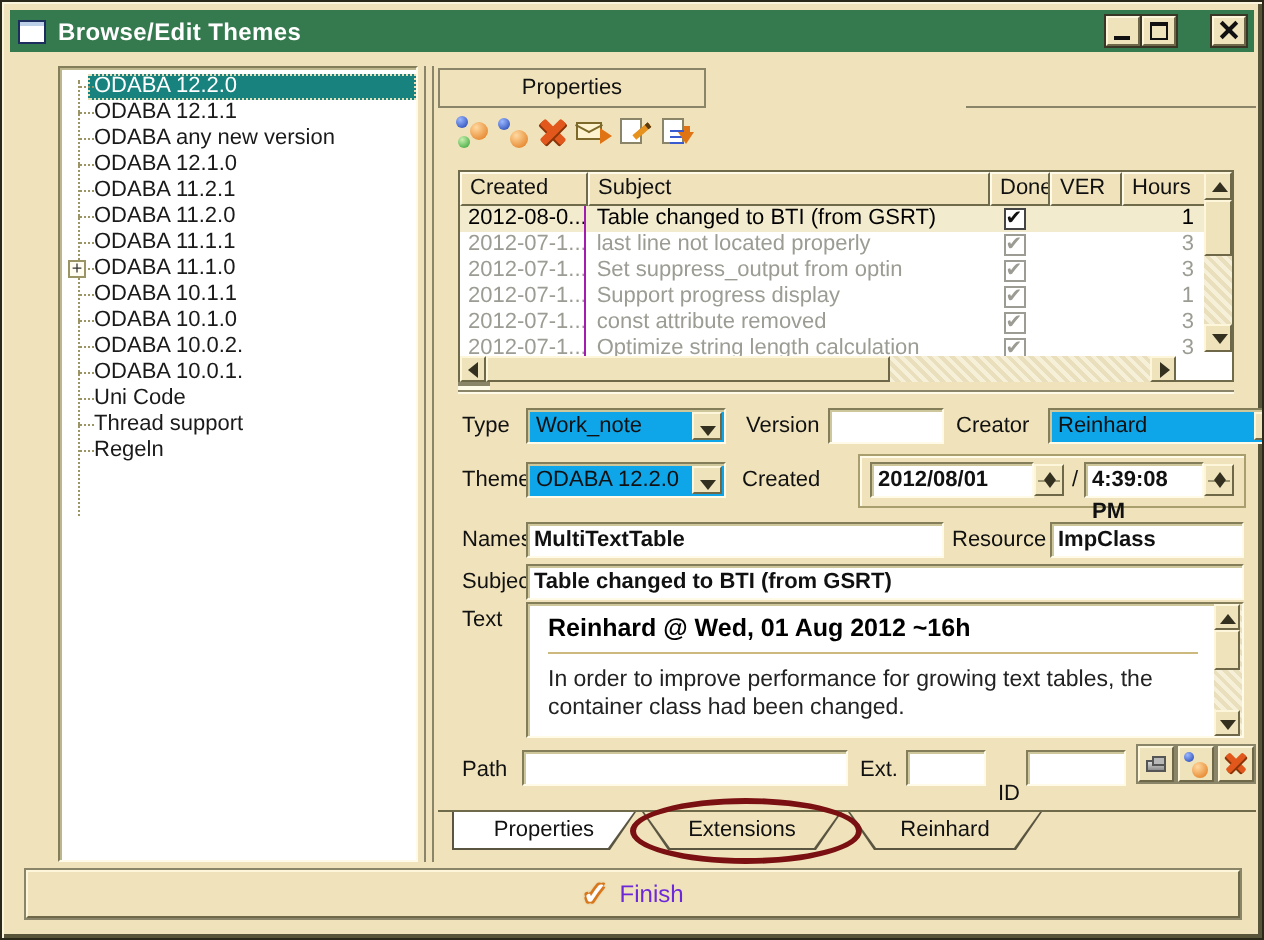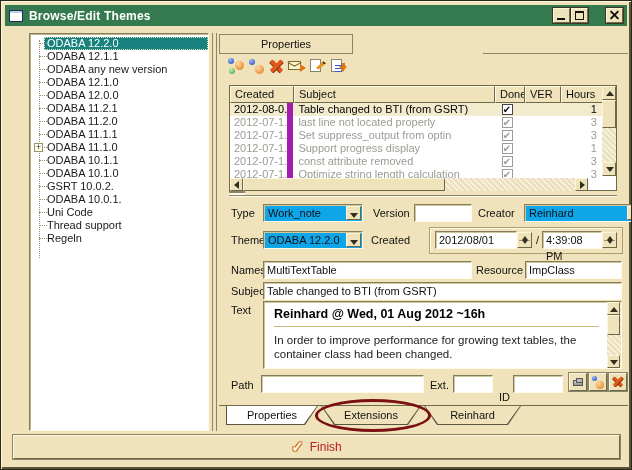--- a/index.html
+++ b/index.html
@@ -75,21 +75,21 @@
   
   .table{position:absolute;left:228px;top:84px;width:388px;height:106px;background:#fff;
          border:1px solid #6f6a4a;}
   .thead{position:absolute;left:0;top:0;height:17px;display:flex;}
   .th{background:#f0e3bb;border:1px solid;border-color:#fffbe8 #6f6a4a #6f6a4a #fffbe8;
       font-size:11px;color:#111;padding:1px 0 0 4px;overflow:hidden;white-space:nowrap;}
   .c-created{width:64px;} .c-subject{width:201px;} .c-done{width:30px;} .c-ver{width:36px;} .c-hours{width:45px;}
   .tbody{position:absolute;left:0;top:17px;width:372px;height:75px;overflow:hidden;}
   .trow{display:flex;height:13px;font-size:11px;line-height:13px;white-space:nowrap;}
   .trow .tc{overflow:hidden;}
-  .trow .c-created{padding-left:4px;border-right:6px solid #a21caf;}
+  .trow .c-created{padding-left:4px;border-right:1px solid #a21caf;}
   .trow .c-subject{padding-left:5px;}
   .trow .c-done{display:flex;align-items:center;justify-content:center;}
   .trow .c-hours{text-align:right;padding-right:5px;}
   .trow.current{background:#f3ebce;color:#000;}
   .trow.dim{color:#9c9c94;}
   .cb{width:11px;height:11px;background:#fff;border:1px solid #444;display:inline-flex;
       align-items:center;justify-content:center;}
   .cb i{font-style:normal;font-size:10px;line-height:9px;color:#111;}
   .trow.dim .cb{border-color:#9c9c94;} .trow.dim .cb i{color:#9c9c94;}
 
@@ -110,21 +110,21 @@
   
   .hdiv{position:absolute;left:228px;top:194px;width:388px;height:2px;
         border-top:1px solid #8a8468;border-bottom:1px solid #fffbe8;}
   .hhandle{position:absolute;left:228px;top:190px;width:16px;height:6px;
         border-top:2px solid #8a8468;border-bottom:2px solid #8a8468;background:#fffbe8;}
 
   
   .lbl{position:absolute;font-size:11px;color:#111;white-space:nowrap;}
   .field{position:absolute;height:18px;background:#fff;border:1px solid;
          border-color:#837d5a #fffbe8 #fffbe8 #837d5a;box-shadow:inset 1px 1px 0 #cfc79c;
-         font-size:11px;padding:0 3px;color:#111;outline:none;}
+         font-size:11px;padding:0 3px;color:#111;outline:none;font-weight:bold;}
   .combo{position:absolute;height:18px;background:#0ea5e9;border:1px solid;
          border-color:#837d5a #fffbe8 #fffbe8 #837d5a;box-shadow:inset 1px 1px 0 #cfc79c;text-align:center;}
   .combo .ct{position:absolute;left:4px;top:2px;font-size:11px;color:#111;white-space:nowrap;}
   .drop{position:absolute;right:1px;top:1px;bottom:1px;width:15px;background:#efe3bb;
         border:1px solid;border-color:#fdf6da #6e6848 #6e6848 #fdf6da;cursor:pointer;}
   .drop .tri.dn{left:3px;top:6px;}
   .spingrp{position:absolute;border:1px solid #a89e6e;box-shadow:inset 1px 1px 0 #fffbe8;}
   .spin{position:absolute;top:1px;bottom:1px;width:15px;background:#efe3bb;border:1px solid;
         border-color:#fdf6da #6e6848 #6e6848 #fdf6da;}
   .spin .su{position:absolute;left:4px;top:3px;border-left:3px solid transparent;border-right:3px solid transparent;border-bottom:4px solid #333020;}
@@ -163,21 +163,21 @@
   #btab-comments{left:423px;width:97px;}
   .red-ellipse{position:absolute;left:314px;top:398px;width:116px;height:33px;border:3px solid #7a1012;
                border-radius:50%;z-index:5;pointer-events:none;}
 
   
   .finish{position:absolute;left:12px;top:434px;width:607px;height:24px;background:#f0e3bb;
           border:1px solid;border-color:#fdf6da #6e6848 #6e6848 #fdf6da;box-shadow:0 0 0 1px #8a8468;
           display:flex;align-items:center;justify-content:center;gap:6px;cursor:pointer;}
   .finish .chk{font-size:15px;font-weight:bold;color:#fff;
                text-shadow:-1px -1px 0 #d8781e,1px -1px 0 #d8781e,-1px 1px 0 #d8781e,1px 1px 0 #d8781e,0 0 2px #a85a10;}
-  .finish .flabel{font-size:12px;color:#b91c1c;}
+  .finish .flabel{font-size:12px;color:#6d28d9;}
 </style>
 </head>
 <body>
 
 <div id="win">
 
   <div class="titlebar">
     <div class="title-icon"></div>
     <div class="title-text">Browse/Edit Themes</div>
     <div class="tb-btn" id="btn-min">
@@ -191,28 +191,27 @@
         <span class="g2"></span>
       </div>
   </div>
 
   <div class="tree">
     <div class="trunk"></div>
     <div class="titem sel"><span>ODABA 12.2.0</span></div>
     <div class="titem"><span>ODABA 12.1.1</span></div>
     <div class="titem"><span>ODABA any new version</span></div>
     <div class="titem"><span>ODABA 12.1.0</span></div>
-    <div class="titem"><span>ODABA 12.0.0</span></div>
     <div class="titem"><span>ODABA 11.2.1</span></div>
     <div class="titem"><span>ODABA 11.2.0</span></div>
     <div class="titem"><span>ODABA 11.1.1</span></div>
     <div class="titem"><span class="plus">+</span><span>ODABA 11.1.0</span></div>
     <div class="titem"><span>ODABA 10.1.1</span></div>
     <div class="titem"><span>ODABA 10.1.0</span></div>
-    <div class="titem"><span>GSRT 10.0.2.</span></div>
+    <div class="titem"><span>ODABA 10.0.2.</span></div>
     <div class="titem"><span>ODABA 10.0.1.</span></div>
     <div class="titem"><span>Uni Code</span></div>
     <div class="titem"><span>Thread support</span></div>
     <div class="titem"><span>Regeln</span></div>
   </div>
 
   <div class="vsplit"></div>
 
   <div class="ttab" id="tab-properties">Properties</div>
   <div class="tabline" id="tabline-a"></div>

